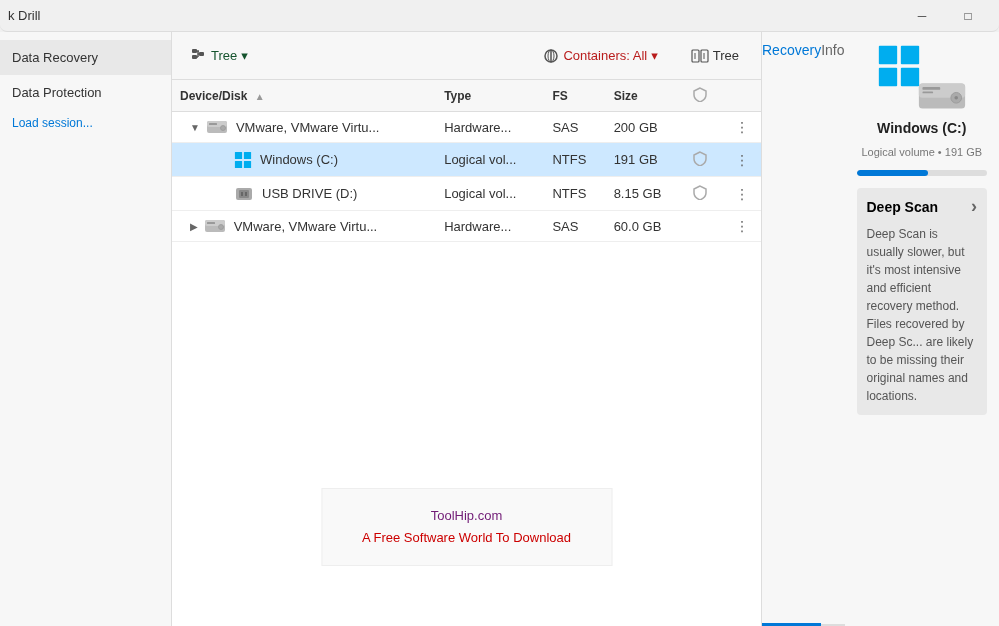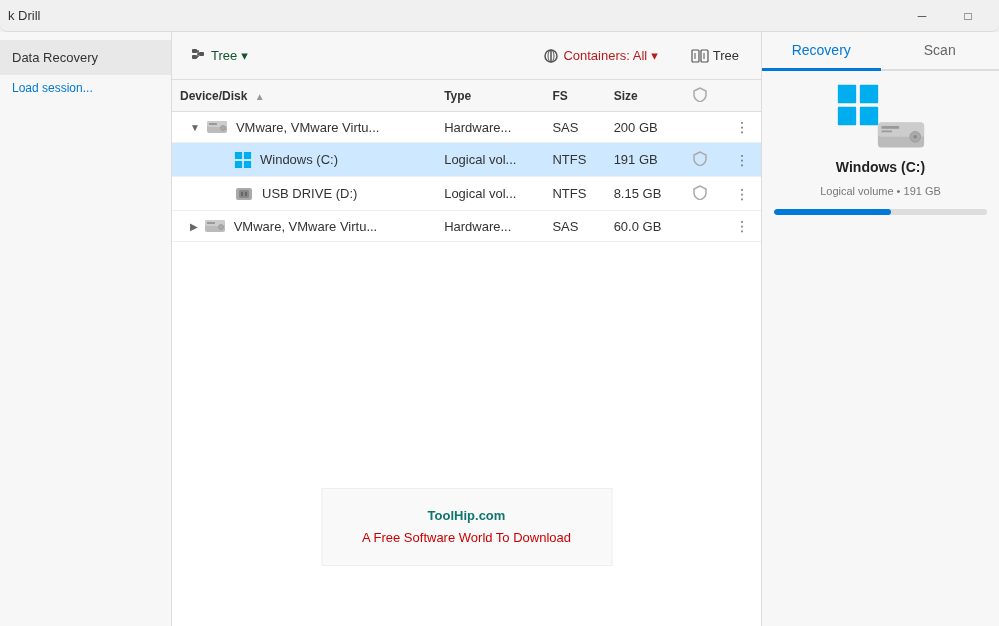--- a/index.html
+++ b/index.html
@@ -121,21 +121,21 @@
       color: #cc0000;
       line-height: 1.7;
     }
 
     
     .right-panel {
       width: 238px;
       background: #f7f7f7;
       border-left: 1px solid #ddd;
       display: flex;
-      flex-direction: column;
+      flex-direction: row;
     }
     .right-panel-tabs {
       display: flex;
       border-bottom: 2px solid #ddd;
     }
     .right-tab {
       flex: 1; padding: 10px 0; text-align: center;
       cursor: pointer; font-size: 14px; color: #666;
       border-bottom: 3px solid transparent; margin-bottom: -2px;
     }
@@ -197,20 +197,23 @@
     <button class="title-bar-btn">─</button>
     <button class="title-bar-btn">□</button>
   </div>
 </div>
 
 <div class="app-layout">
 
   <div class="sidebar">
     <div class="sidebar-item active">
       <span>Data Recovery</span>
+    </div>
+    <div class="sidebar-item">
+      <span>Data Protection</span>
     </div>
     <div class="sidebar-link">Load session...</div>
   </div>
 
   <div class="main-content">
 
     <div class="toolbar">
       <button class="toolbar-btn">
         <svg width="16" height="16" viewBox="0 0 16 16">
           <rect x="1" y="1" width="5" height="4" rx="1" fill="#555"></rect>
@@ -342,34 +345,34 @@
               <td>Hardware...</td>
               <td>SAS</td>
               <td>60.0 GB</td>
               <td></td>
               <td><span class="more-btn">⋮</span></td>
             </tr>
           </tbody>
       </table>
 
       <div class="watermark-area">
-        <div style="font-weight:700; color:#0f766e;">ToolHip.com</div>
+        <div style="font-weight:400; color:#701a75;">ToolHip.com</div>
         <div>A Free Software World To Download</div>
       </div>
     </div>
   </div>
 
   <div class="right-panel">
 
     <div class="right-panel-tabs">
       <div class="right-tab active">
         <span>Recovery</span>
       </div>
       <div class="right-tab">
-        <span>Scan</span>
+        <span>Info</span>
       </div>
     </div>
 
     <div class="right-panel-content">
 
       <div class="device-preview">
         <div class="device-img-area">
 
           <div style="position:relative; width:90px; height:68px;">
 
@@ -393,17 +396,24 @@
         <div class="device-title">Windows (C:)</div>
         <div class="device-subtitle">Logical volume • 191 GB</div>
       </div>
 
       <div class="progress-bar-area">
         <div class="progress-bar-bg">
           <div class="progress-bar-fill" id="progress-fill" style="width: 55%;"></div>
         </div>
       </div>
 
+      <div class="scan-box">
+        <div class="scan-box-header">
+          <span>Deep Scan</span>
+          <span style="font-size:18px; color:#666;">›</span>
+        </div>
+        <div class="scan-box-body">Deep Scan is usually slower, but it's most intensive and efficient recovery method. Files recovered by Deep Sc... are likely to be missing their original names and locations.</div>
+      </div>
     </div>
 
   </div>
 
 </div>
 
 </body></html>

